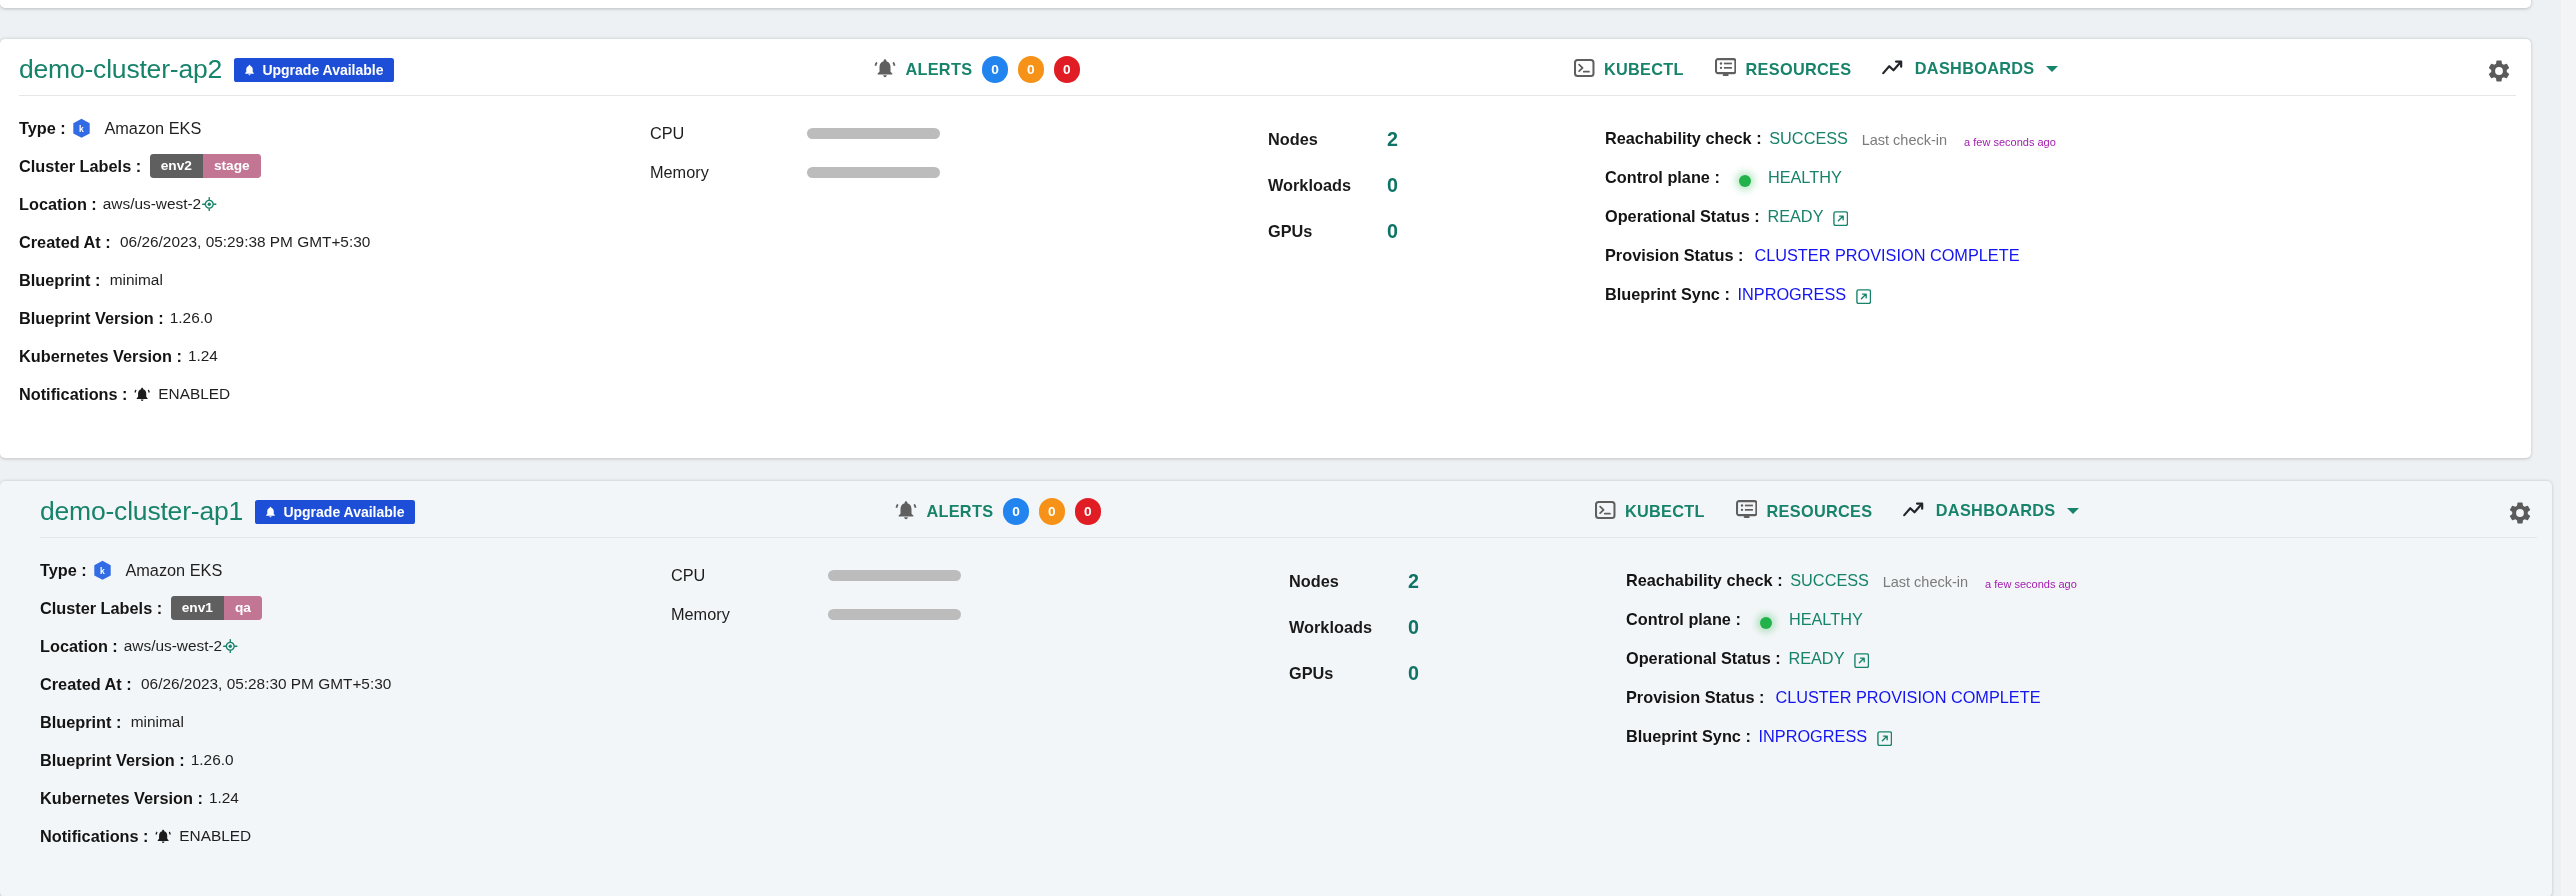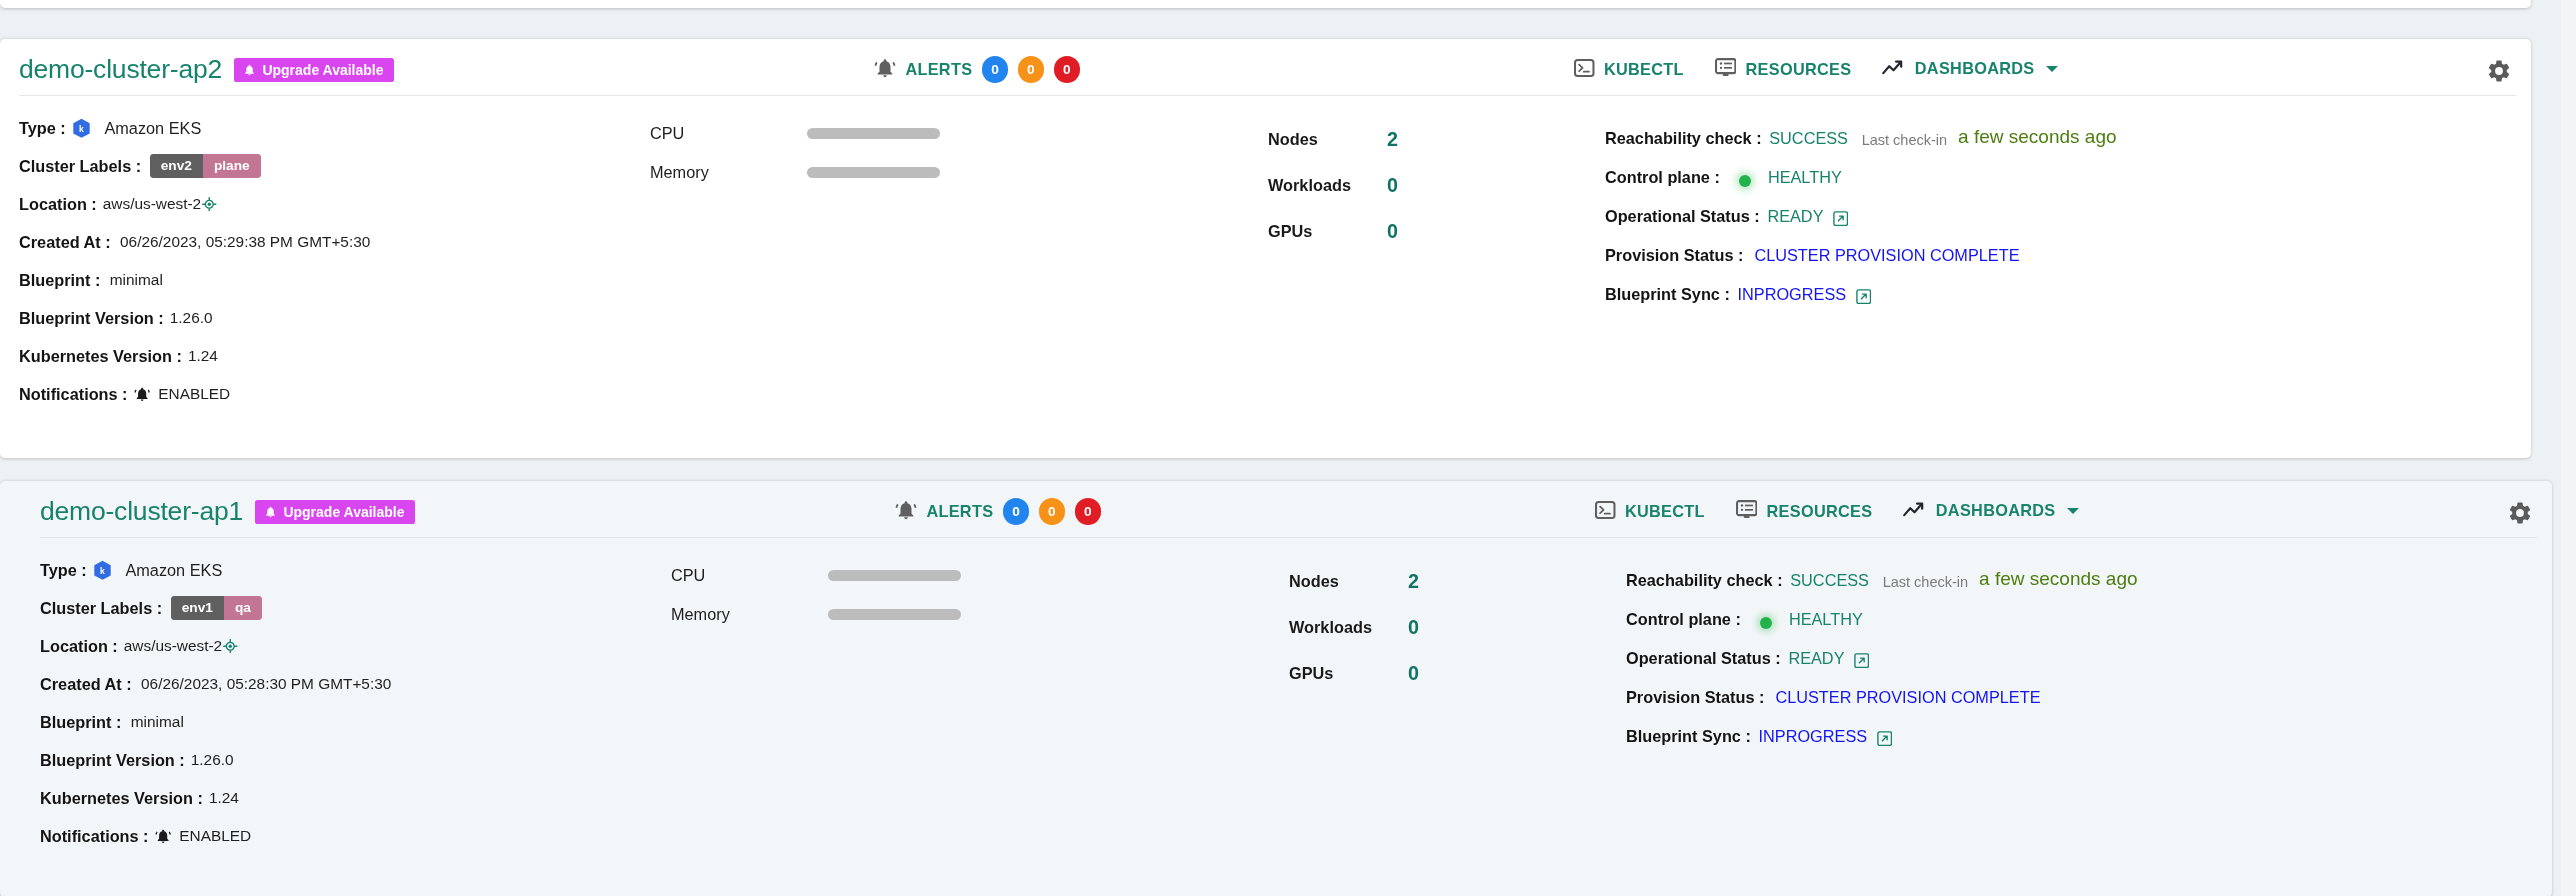--- a/index.html
+++ b/index.html
@@ -61,21 +61,21 @@
     font-size: 26.5px;
     color: #18836b;
     font-weight: 400;
     letter-spacing: -0.2px;
     white-space: nowrap;
   }
   .upgrade-btn {
     display: inline-flex;
     align-items: center;
     gap: 6.8px;
-    background: #d946ef;
+    background: #1d4ed8;
     color: #ffffff;
     border: none;
     border-radius: 2.6px;
     padding: 5.1px 10.3px 5.1px 8.6px;
     font-size: 14px;
     font-weight: 700;
     font-family: "Liberation Sans", sans-serif;
     cursor: pointer;
     white-space: nowrap;
     line-height: 1;
@@ -240,21 +240,21 @@
     display: flex;
     align-items: flex-end;
     height: 39px;
     font-size: 16.3px;
     white-space: nowrap;
   }
   .status-key { font-weight: 700; color: #141414; }
   .status-val { margin-left: 7.7px; color: #18836b; }
   .status-val.blue { color: #1414f0; }
   .status-sub { margin-left: 13.7px; color: #7b7b7b; font-size: 14.5px; }
-  .status-sub2 { margin-left: 11px; color: #4d7c0f; font-size: 19px; }
+  .status-sub2 { margin-left: 17px; color: #a21caf; font-size: 11px; }
   .dot-healthy {
     width: 12px; height: 12px;
     border-radius: 50%;
     background: #21b34a;
     margin-left: 19px;
     box-shadow: 0 0 7.7px 3.4px rgba(33,179,74,0.30);
   }
   .ext-link { margin-left: 9.4px; display:inline-flex; cursor:pointer; vertical-align:-1.7px; }
 
   
@@ -353,21 +353,21 @@
                 <path d="M11 .8 20.6 6v12L11 23.2 1.4 18V6z" fill="#326ce5"></path>
                 <text x="11" y="16" font-family="Liberation Sans, sans-serif" font-size="10" font-weight="700" fill="#ffffff" text-anchor="middle">k</text>
               </svg>
           </span>
           <span class="info-val">Amazon EKS</span>
         </div>
         <div class="info-row">
           <span class="info-key">Cluster Labels :</span>
           <span class="chips">
             <span class="chip chip-a">env2</span>
-            <span class="chip chip-b">plane</span>
+            <span class="chip chip-b">stage</span>
           </span>
         </div>
         <div class="info-row">
           <span class="info-key">Location :</span>
           <span class="info-val small">aws/us-west-2</span>
           <span class="loc-icon">
             <svg width="14.5" height="14.5" viewBox="0 0 20 20">
                 <circle cx="10" cy="10" r="5.4" fill="none" stroke="#17836b" stroke-width="1.9"></circle>
                 <circle cx="10" cy="10" r="2.3" fill="#17836b"></circle>
                 <path d="M10 .9v3M10 16.1v3M.9 10h3M16.1 10h3" stroke="#17836b" stroke-width="1.9" stroke-linecap="round"></path>

